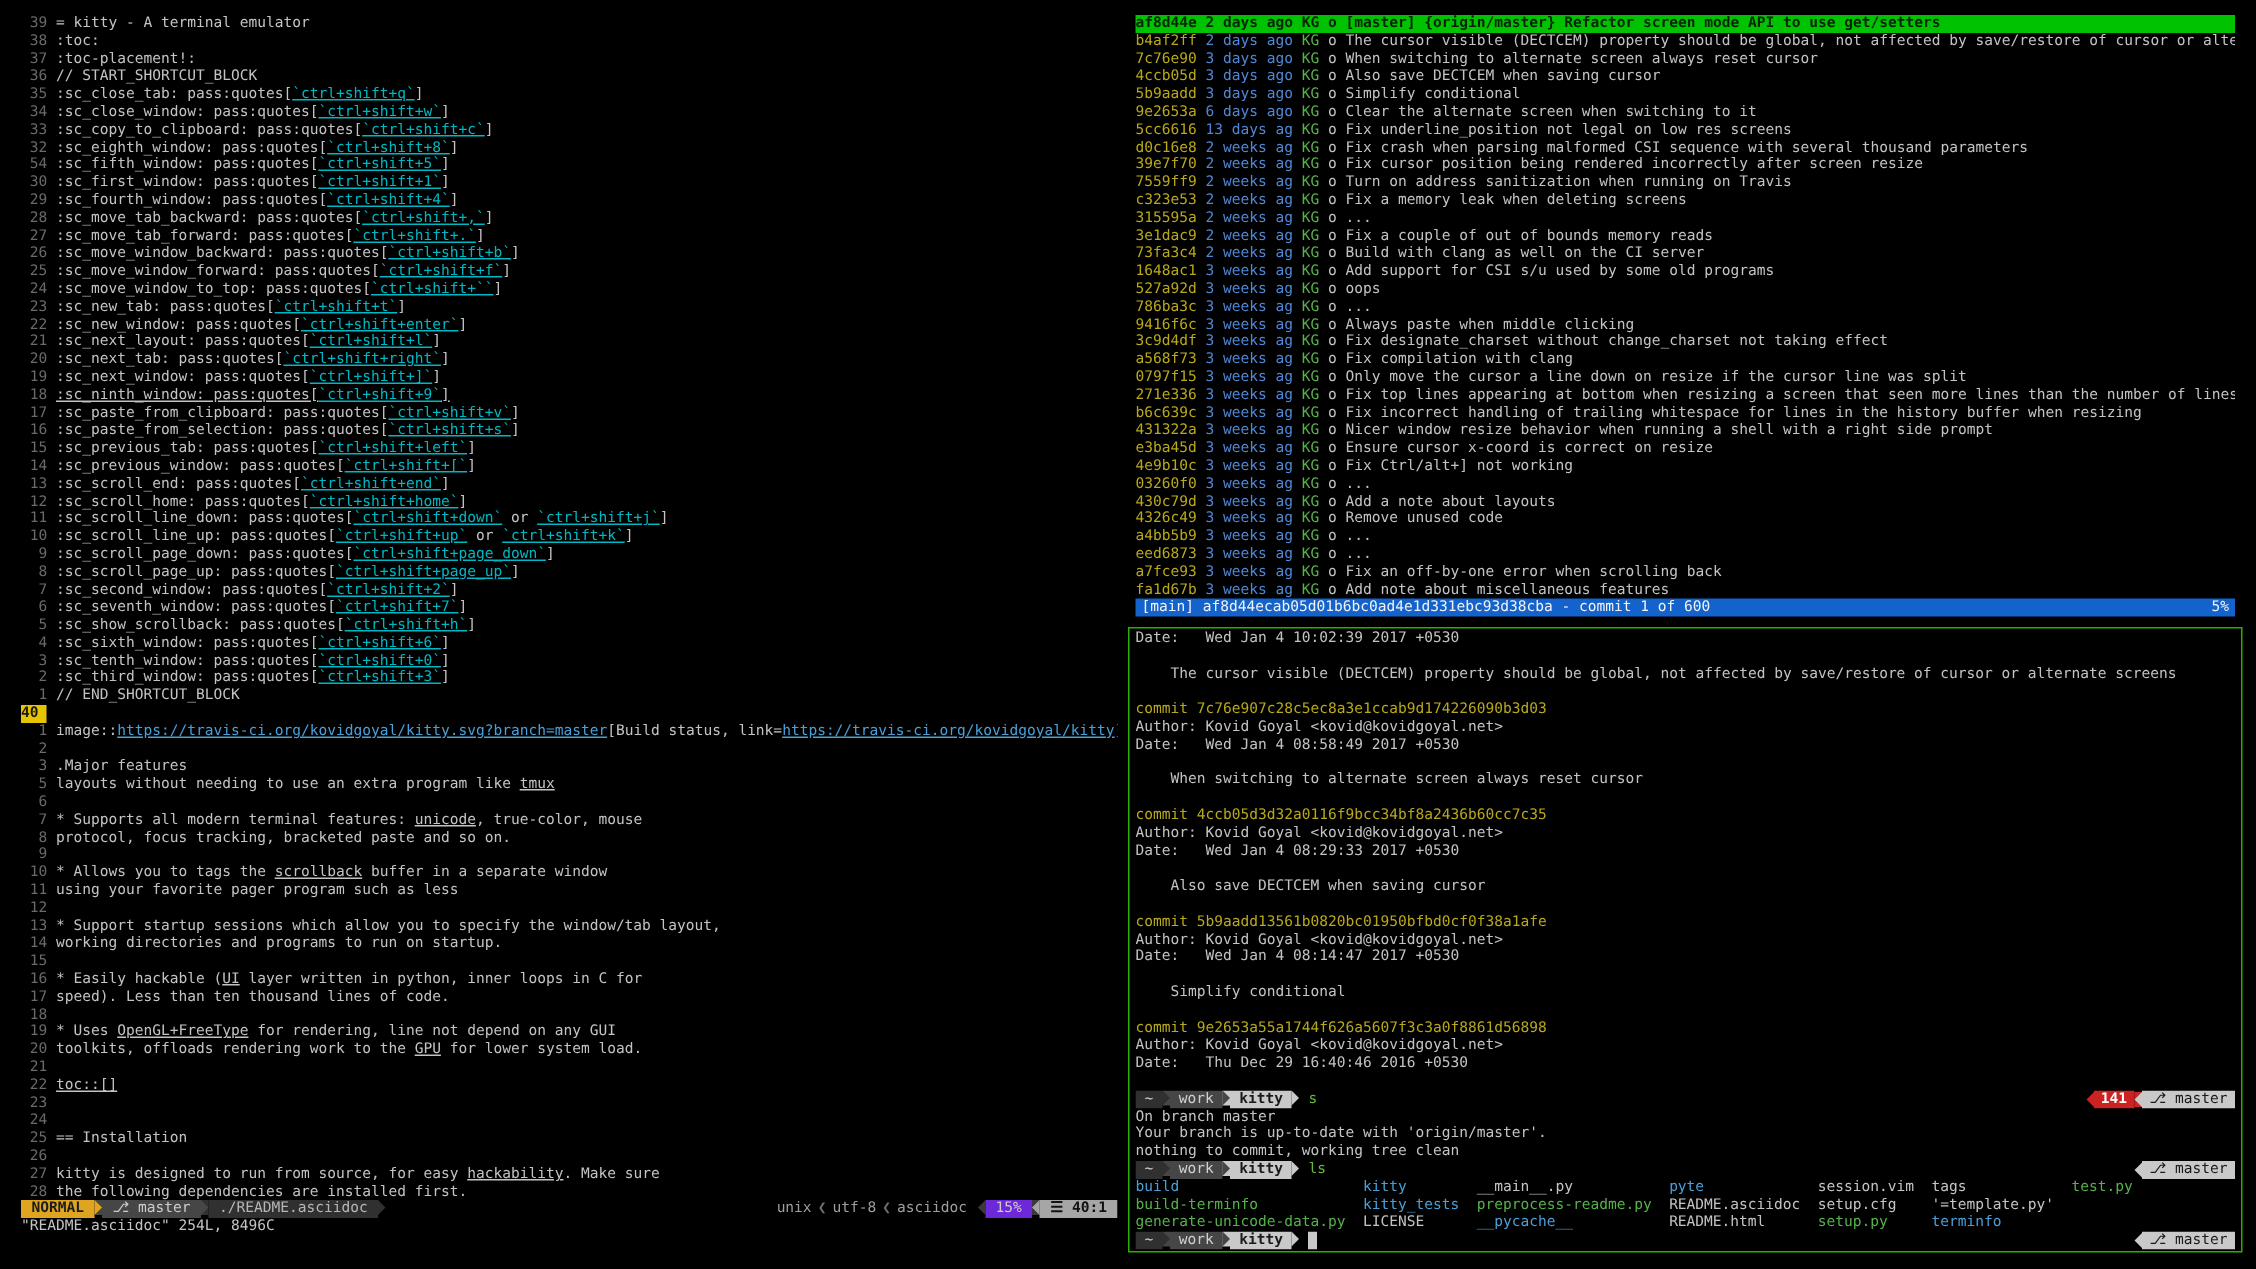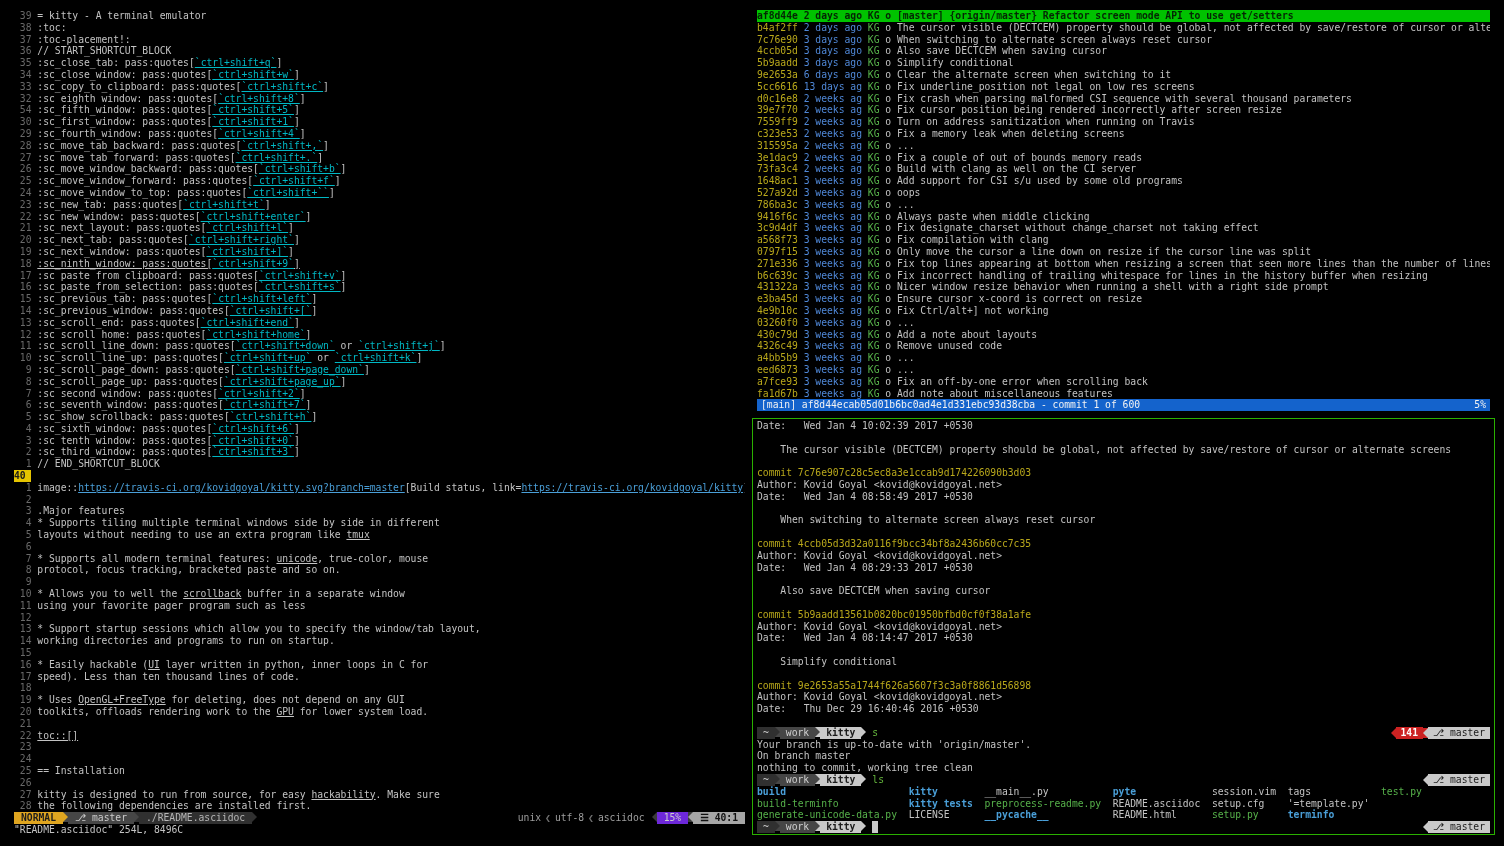--- a/index.html
+++ b/index.html
@@ -50,21 +50,21 @@
   .pa2{border-left:5.9px solid #464646;background:#c9c9c9}
   .pa3{border-left:5.9px solid #c9c9c9;background:transparent}
   .cmd{color:#67b93e;padding-left:6px}
   .arb{border-right:5.9px solid #cc2222;background:transparent}
   .arbr{border-right:5.9px solid #c9c9c9;background:transparent}
   .arbr.onred{background:#cc2222}
   .badge{background:#cc2222;color:#fff;font-weight:bold;padding:0 5px}
   .branchchip{background:#c9c9c9;color:#1a1a1a;padding:0 5px}
   .prr{margin-left:auto;display:inline-flex;align-items:center}
   .curblk{width:1ch;background:#c9c9c9;margin-left:6px}
-  .ls-d{color:#4a9fd8;font-weight:bold}
+  .ls-d{color:#4a9fd8;font-weight:normal}
   .ls-e{color:#56b14a}
   .ls-f{color:#c3c3c3}
   .lsrow span{display:inline-block;white-space:pre}
 </style>
 </head>
 <body>
 
 <div class="pane" id="vim">
   <div id="vim-rows">
       <div class="row"><span class="lnum">39</span><span class="s-t">= kitty - A terminal emulator</span></div>
@@ -103,36 +103,35 @@
       <div class="row"><span class="lnum">6</span><span class="s-t">:sc_seventh_window: pass:quotes[</span><span class="s-c">`ctrl+shift+7`</span><span class="s-t">]</span></div>
       <div class="row"><span class="lnum">5</span><span class="s-t">:sc_show_scrollback: pass:quotes[</span><span class="s-c">`ctrl+shift+h`</span><span class="s-t">]</span></div>
       <div class="row"><span class="lnum">4</span><span class="s-t">:sc_sixth_window: pass:quotes[</span><span class="s-c">`ctrl+shift+6`</span><span class="s-t">]</span></div>
       <div class="row"><span class="lnum">3</span><span class="s-t">:sc_tenth_window: pass:quotes[</span><span class="s-c">`ctrl+shift+0`</span><span class="s-t">]</span></div>
       <div class="row"><span class="lnum">2</span><span class="s-t">:sc_third_window: pass:quotes[</span><span class="s-c">`ctrl+shift+3`</span><span class="s-t">]</span></div>
       <div class="row"><span class="lnum">1</span><span class="s-t">// END_SHORTCUT_BLOCK</span></div>
       <div class="row"><span class="lnum cur">40</span></div>
       <div class="row"><span class="lnum">1</span><span class="s-t">image::</span><span class="s-l">https://travis-ci.org/kovidgoyal/kitty.svg?branch=master</span><span class="s-t">[Build status, link=</span><span class="s-l">https://travis-ci.org/kovidgoyal/kitty</span><span class="s-t">]</span></div>
       <div class="row"><span class="lnum">2</span></div>
       <div class="row"><span class="lnum">3</span><span class="s-t">.Major features</span></div>
-      <div class="row"><span class="lnum">4</span><span class="s-t">* Supports tiling multiple terminal windows side by side in different</span></div>
       <div class="row"><span class="lnum">5</span><span class="s-t">layouts without needing to use an extra program like </span><span class="s-u">tmux</span></div>
       <div class="row"><span class="lnum">6</span></div>
       <div class="row"><span class="lnum">7</span><span class="s-t">* Supports all modern terminal features: </span><span class="s-u">unicode</span><span class="s-t">, true-color, mouse</span></div>
       <div class="row"><span class="lnum">8</span><span class="s-t">protocol, focus tracking, bracketed paste and so on.</span></div>
       <div class="row"><span class="lnum">9</span></div>
-      <div class="row"><span class="lnum">10</span><span class="s-t">* Allows you to well the </span><span class="s-u">scrollback</span><span class="s-t"> buffer in a separate window</span></div>
+      <div class="row"><span class="lnum">10</span><span class="s-t">* Allows you to tags the </span><span class="s-u">scrollback</span><span class="s-t"> buffer in a separate window</span></div>
       <div class="row"><span class="lnum">11</span><span class="s-t">using your favorite pager program such as less</span></div>
       <div class="row"><span class="lnum">12</span></div>
       <div class="row"><span class="lnum">13</span><span class="s-t">* Support startup sessions which allow you to specify the window/tab layout,</span></div>
       <div class="row"><span class="lnum">14</span><span class="s-t">working directories and programs to run on startup.</span></div>
       <div class="row"><span class="lnum">15</span></div>
       <div class="row"><span class="lnum">16</span><span class="s-t">* Easily hackable (</span><span class="s-u">UI</span><span class="s-t"> layer written in python, inner loops in C for</span></div>
       <div class="row"><span class="lnum">17</span><span class="s-t">speed). Less than ten thousand lines of code.</span></div>
       <div class="row"><span class="lnum">18</span></div>
-      <div class="row"><span class="lnum">19</span><span class="s-t">* Uses </span><span class="s-u">OpenGL+FreeType</span><span class="s-t"> for deleting, does not depend on any GUI</span></div>
+      <div class="row"><span class="lnum">19</span><span class="s-t">* Uses </span><span class="s-u">OpenGL+FreeType</span><span class="s-t"> for rendering, line not depend on any GUI</span></div>
       <div class="row"><span class="lnum">20</span><span class="s-t">toolkits, offloads rendering work to the </span><span class="s-u">GPU</span><span class="s-t"> for lower system load.</span></div>
       <div class="row"><span class="lnum">21</span></div>
       <div class="row"><span class="lnum">22</span><span class="s-u">toc::[]</span></div>
       <div class="row"><span class="lnum">23</span></div>
       <div class="row"><span class="lnum">24</span></div>
       <div class="row"><span class="lnum">25</span><span class="s-t">== Installation</span></div>
       <div class="row"><span class="lnum">26</span></div>
       <div class="row"><span class="lnum">27</span><span class="s-t">kitty is designed to run from source, for easy </span><span class="s-u">hackability</span><span class="s-t">. Make sure</span></div>
       <div class="row"><span class="lnum">28</span><span class="s-t">the following dependencies are installed first.</span></div>
     </div>
@@ -217,22 +216,22 @@
       <div class="row"><span class="s-t">Author: Kovid Goyal &lt;kovid@kovidgoyal.net&gt;</span></div>
       <div class="row"><span class="s-t">Date:   Wed Jan 4 08:14:47 2017 +0530</span></div>
       <div class="row"></div>
       <div class="row"><span class="s-t">    Simplify conditional</span></div>
       <div class="row"></div>
       <div class="row"><span class="s-y">commit 9e2653a55a1744f626a5607f3c3a0f8861d56898</span></div>
       <div class="row"><span class="s-t">Author: Kovid Goyal &lt;kovid@kovidgoyal.net&gt;</span></div>
       <div class="row"><span class="s-t">Date:   Thu Dec 29 16:40:46 2016 +0530</span></div>
       <div class="row"></div>
       <div class="row prow"><span class="p1">~</span><span class="arr pa1"></span><span class="p2">work</span><span class="arr pa2"></span><span class="p3">kitty</span><span class="arr pa3"></span><span class="cmd">s</span><span class="prr"><span class="arl arb"></span><span class="badge">141</span><span class="arl arbr onred"></span><span class="branchchip"><span>⎇</span> master</span></span></div>
+      <div class="row"><span class="s-t">On branch master</span></div>
       <div class="row"><span class="s-t">Your branch is up-to-date with 'origin/master'.</span></div>
-      <div class="row"><span class="s-t">On branch master</span></div>
       <div class="row"><span class="s-t">nothing to commit, working tree clean</span></div>
       <div class="row prow"><span class="p1">~</span><span class="arr pa1"></span><span class="p2">work</span><span class="arr pa2"></span><span class="p3">kitty</span><span class="arr pa3"></span><span class="cmd">ls</span><span class="prr"><span class="arl arbr"></span><span class="branchchip"><span>⎇</span> master</span></span></div>
       <div class="row lsrow"><span class="ls-d" style="width: 26ch;">build</span><span class="ls-d" style="width: 13ch;">kitty</span><span class="ls-f" style="width: 22ch;">__main__.py</span><span class="ls-d" style="width: 17ch;">pyte</span><span class="ls-f" style="width: 13ch;">session.vim</span><span class="ls-f" style="width: 16ch;">tags</span><span class="ls-e" style="width: 8ch;">test.py</span></div>
       <div class="row lsrow"><span class="ls-e" style="width: 26ch;">build-terminfo</span><span class="ls-d" style="width: 13ch;">kitty_tests</span><span class="ls-e" style="width: 22ch;">preprocess-readme.py</span><span class="ls-f" style="width: 17ch;">README.asciidoc</span><span class="ls-f" style="width: 13ch;">setup.cfg</span><span class="ls-f" style="width: 16ch;">'=template.py'</span></div>
       <div class="row lsrow"><span class="ls-e" style="width: 26ch;">generate-unicode-data.py</span><span class="ls-f" style="width: 13ch;">LICENSE</span><span class="ls-d" style="width: 22ch;">__pycache__</span><span class="ls-f" style="width: 17ch;">README.html</span><span class="ls-e" style="width: 13ch;">setup.py</span><span class="ls-d" style="width: 16ch;">terminfo</span></div>
       <div class="row prow"><span class="p1">~</span><span class="arr pa1"></span><span class="p2">work</span><span class="arr pa2"></span><span class="p3">kitty</span><span class="arr pa3"></span><span class="curblk"></span><span class="prr"><span class="arl arbr"></span><span class="branchchip"><span>⎇</span> master</span></span></div>
     </div>
 </div>
 
 </body></html>

